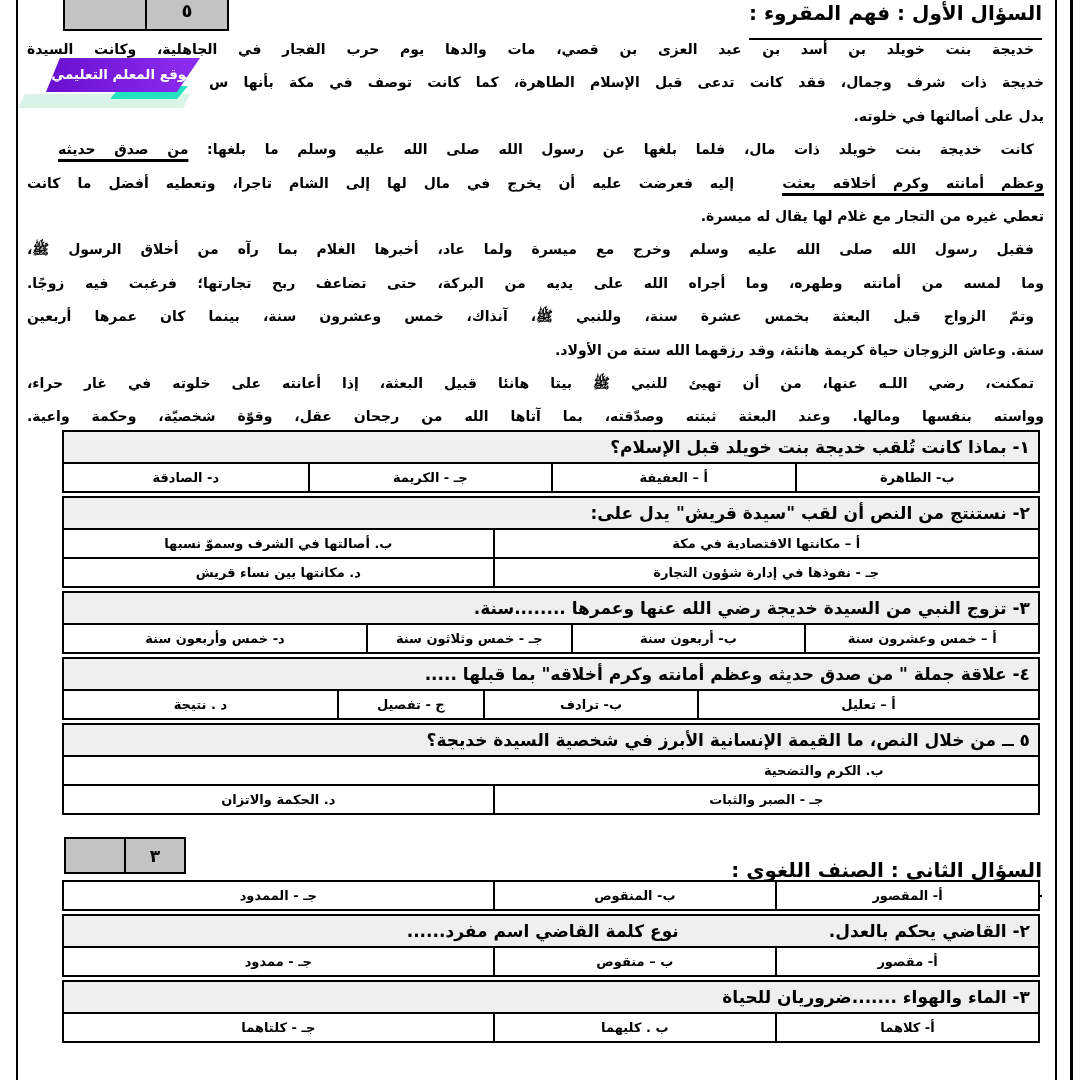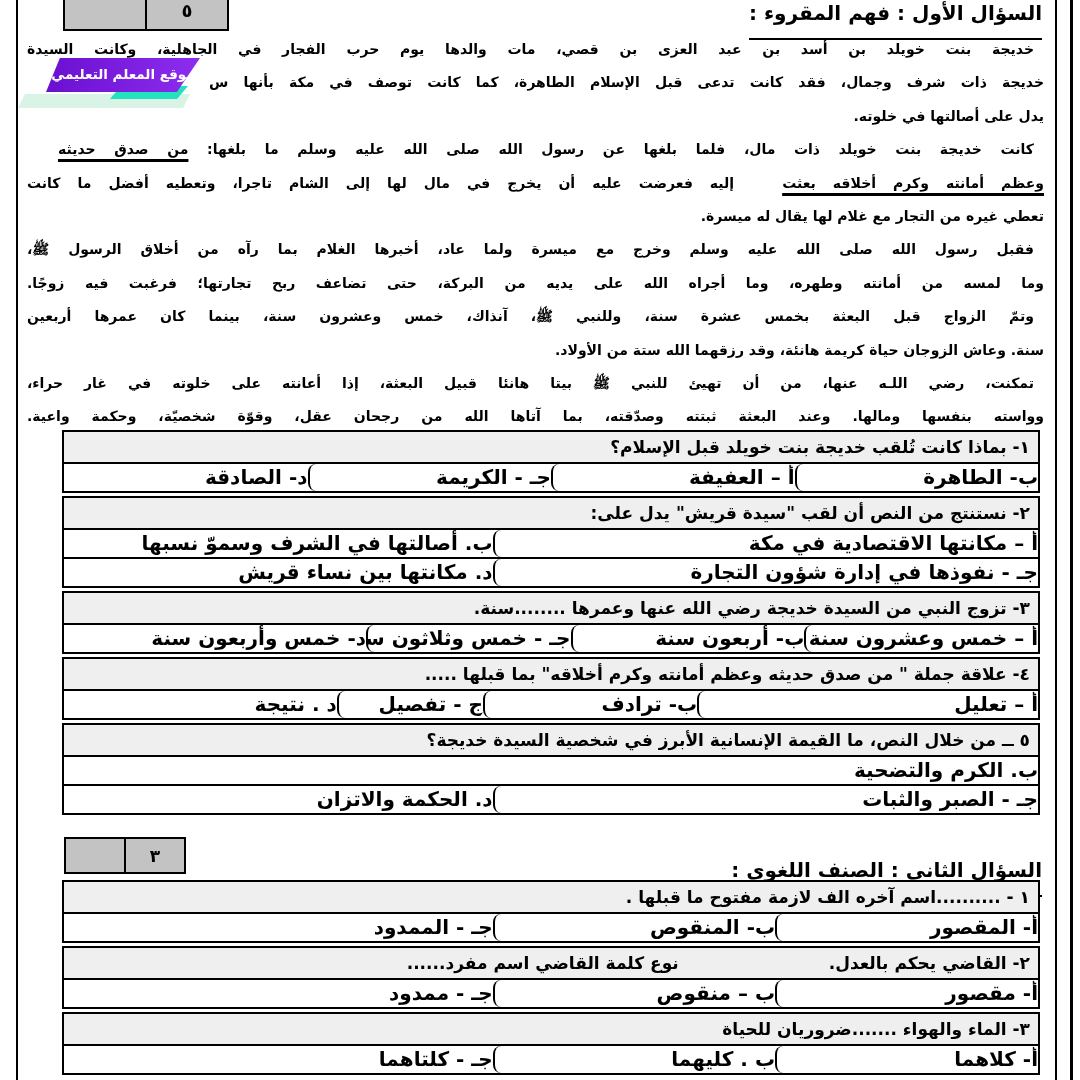--- a/index.html
+++ b/index.html
@@ -51,23 +51,23 @@
   .qtable{position:absolute;right:40px;width:978px;}
   #table1{top:430px;}
   #table2{top:880px;}
   .qblock{border:2.5px solid #000;margin-bottom:3px;background:#fff;box-sizing:border-box;}
   .qheader{background:#efefef;height:30px;line-height:30px;font-size:17px;
            padding-right:8px;border-bottom:2.5px solid #000;overflow:hidden;white-space:nowrap;}
   .qheader.split{display:flex;}
   .split-center{margin-right:150px;}
   .qrow{display:flex;height:27px;}
   .qrow + .qrow{border-top:2.5px solid #000;}
-  .qcell{box-sizing:border-box;line-height:27px;font-size:20px;
+  .qcell{box-sizing:border-box;line-height:27px;font-size:13px;text-align:center;
          overflow:hidden;white-space:nowrap;flex-grow:0;flex-shrink:0;}
-  .qcell:not(:last-child){border-left:2.5px solid #000;border-radius:8px;}
+  .qcell:not(:last-child){border-left:2.5px solid #000;}
   .w15{width:15%}.w21{width:21%}.w22{width:22%}.w24{width:24%}.w25{width:25%}
   .w27{width:27%}.w28{width:28%}.w29{width:29%}.w31{width:31%}.w35{width:35%}
   .w44{width:44%}.w56{width:56%}
 </style>
 </head>
 <body>
 
 <div class="page">
 
   <div class="vline" id="v-left"></div>
@@ -160,21 +160,20 @@
 
   <div class="sec-title" id="title2">السؤال الثانى : الصنف اللغوى :</div>
   <div class="gradebox" id="gradebox2">
     <div class="gcell">٣</div>
     <div class="gcell"></div>
   </div>
 
   <div class="qtable" id="table2">
 
     <div class="qblock">
-      <div class="qheader">١ - ..........اسم آخره الف لازمة مفتوح ما قبلها .</div>
       <div class="qrow">
         <div class="qcell w27">أ- المقصور</div>
         <div class="qcell w29">ب- المنقوص</div>
         <div class="qcell w44">جـ - الممدود</div>
       </div>
     </div>
 
     <div class="qblock">
       <div class="qheader split">
         <span>٢- القاضي يحكم بالعدل.</span>

